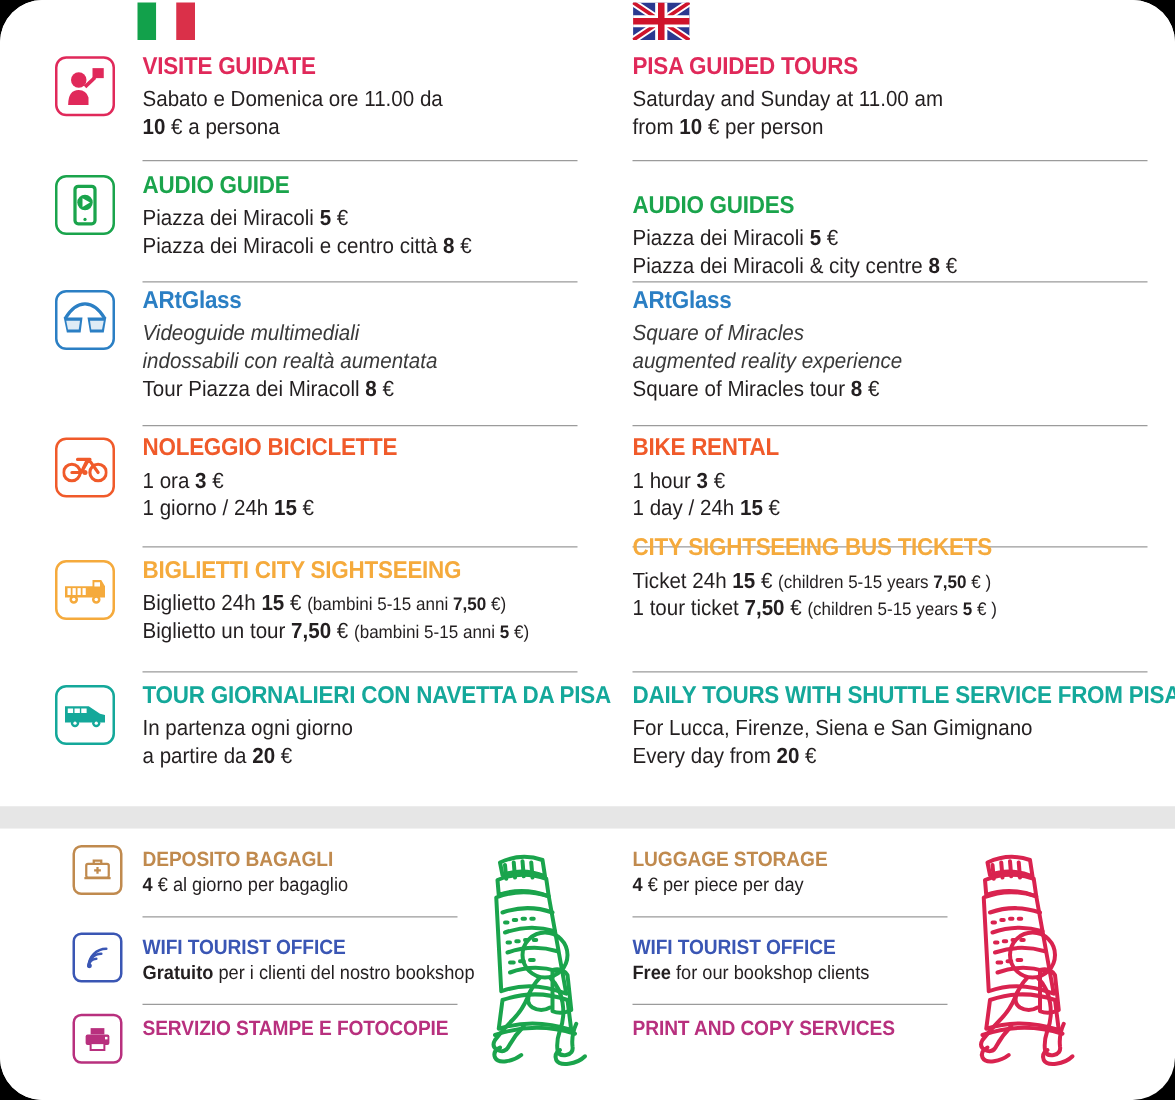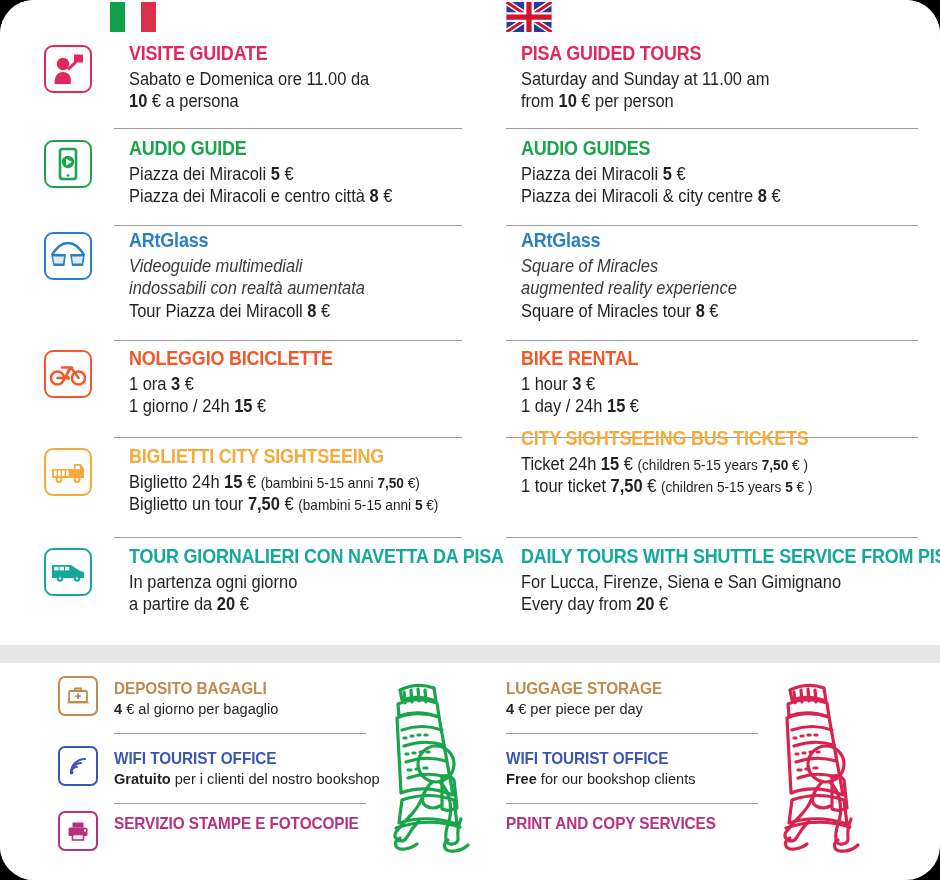--- a/index.html
+++ b/index.html
@@ -43,21 +43,21 @@
   .flag-it .s1{left:0;background:#12a14b;}
   .flag-it .s2{left:15.33px;background:#ffffff;}
   .flag-it .s3{left:30.66px;background:#da3049;}
   .icon-box{
     position:absolute;left:44px;
     width:48px;height:48px;
     border:2px solid;border-radius:9px;
     box-sizing:border-box;
     display:flex;align-items:center;justify-content:center;
   }
-  .txt{position:absolute;left:114px;right:18px;margin-left:15px;}
+  .txt{position:absolute;left:114px;right:18px;}
   .col-en .txt{left:26px;right:22px;}
 
   .rule{
     position:absolute;left:114px;right:18px;
     height:1px;background:#9b9b9b;
   }
   .col-en .rule{left:26px;right:22px;}
 
   h3{
     margin:0 0 3px 0;
@@ -226,21 +226,21 @@
           <p class="line"><span>a partire da </span><span><b>20</b></span><span> €</span></p>
         </div>
       </div>
     <div id="en-col" class="col col-en">
         <div class="txt" style="top:43px">
           <h3 style="color:#e0295a">PISA GUIDED TOURS</h3>
           <p class="line"><span>Saturday  and Sunday at 11.00 am</span></p>
           <p class="line"><span>from </span><span><b>10</b></span><span> € per person</span></p>
         </div>
         <div class="rule" style="top:128px"></div>
-        <div class="txt" style="top:138px">
+        <div class="txt" style="top:154px">
           <h3 style="color:#1aa44c">AUDIO GUIDES</h3>
           <p class="line"><span>Piazza dei Miracoli </span><span><b>5</b></span><span> €</span></p>
           <p class="line"><span>Piazza dei Miracoli &amp; city centre </span><span><b>8</b></span><span> €</span></p>
         </div>
         <div class="rule" style="top:225px"></div>
         <div class="txt" style="top:230px">
           <h3 style="color:#2b7fc4">ARtGlass</h3>
           <p class="line it"><span>Square of Miracles</span></p>
           <p class="line it"><span>augmented reality experience</span></p>
           <p class="line"><span>Square of Miracles tour </span><span><b>8</b></span><span> €</span></p>

